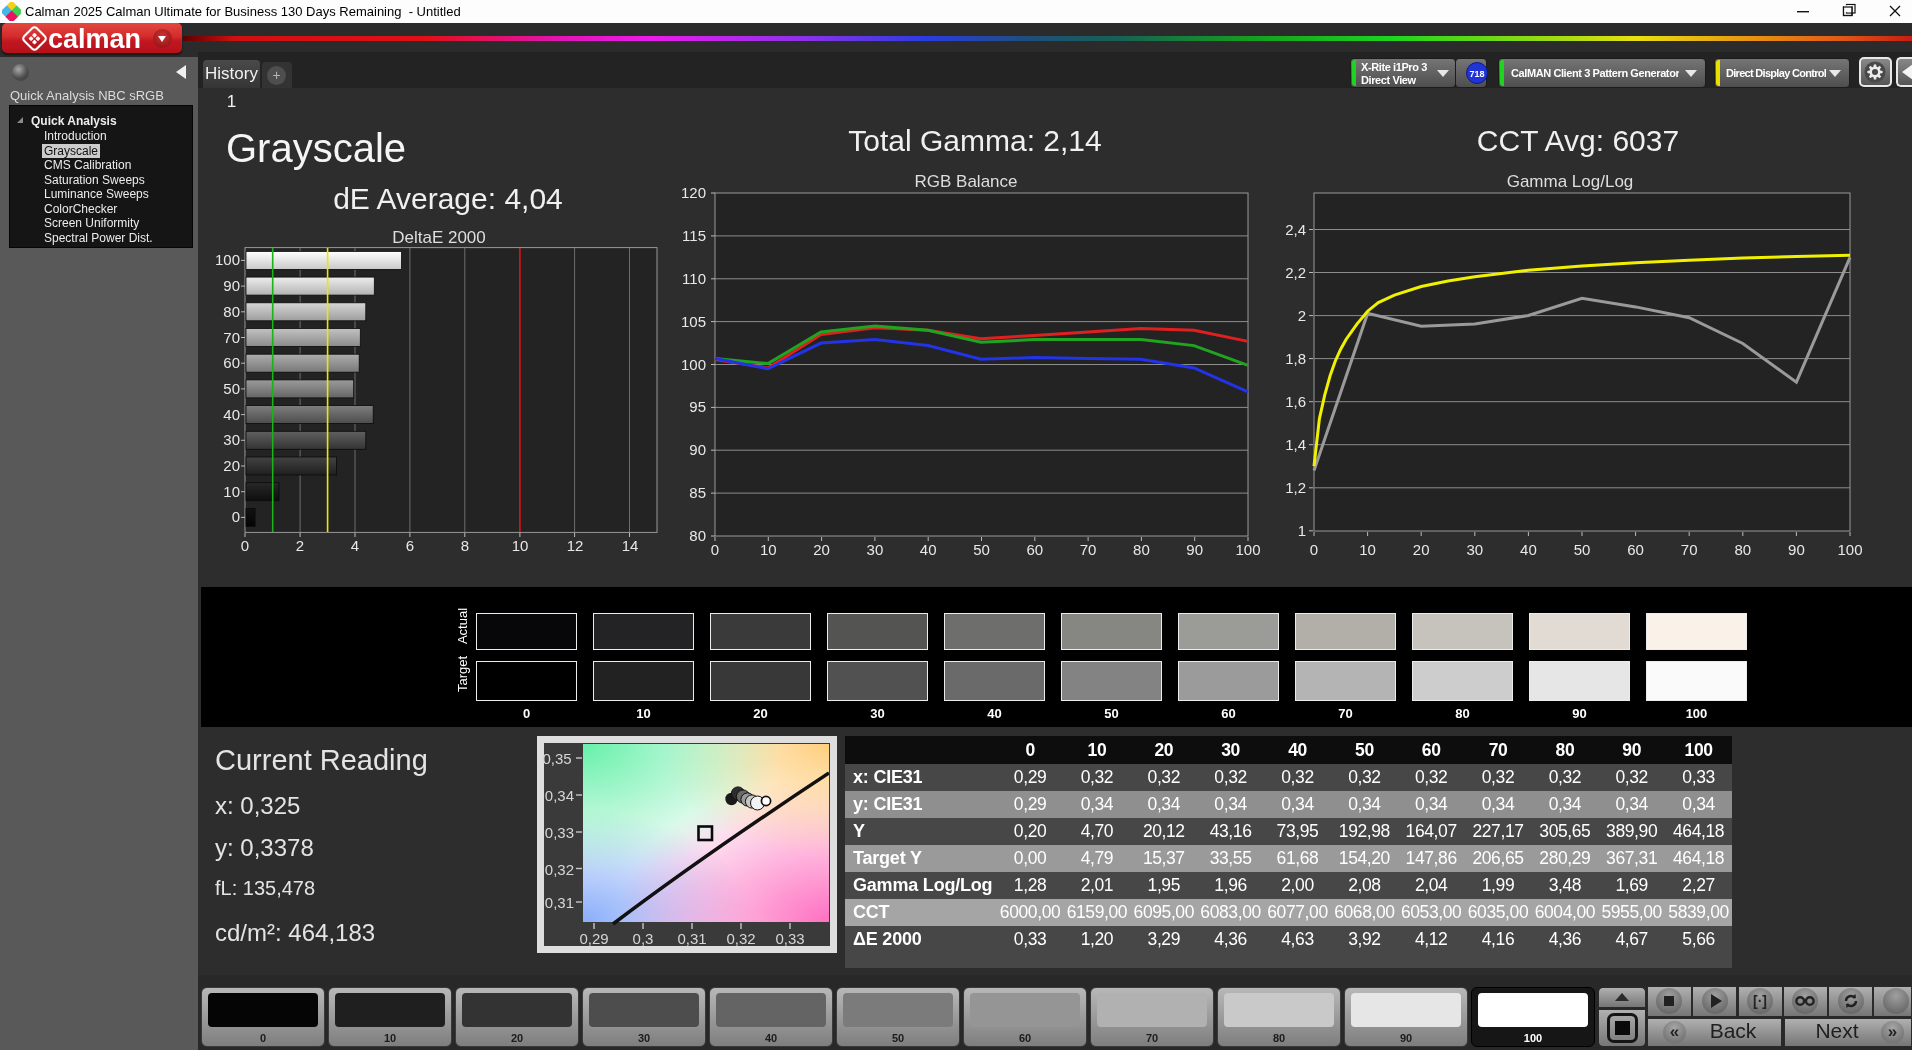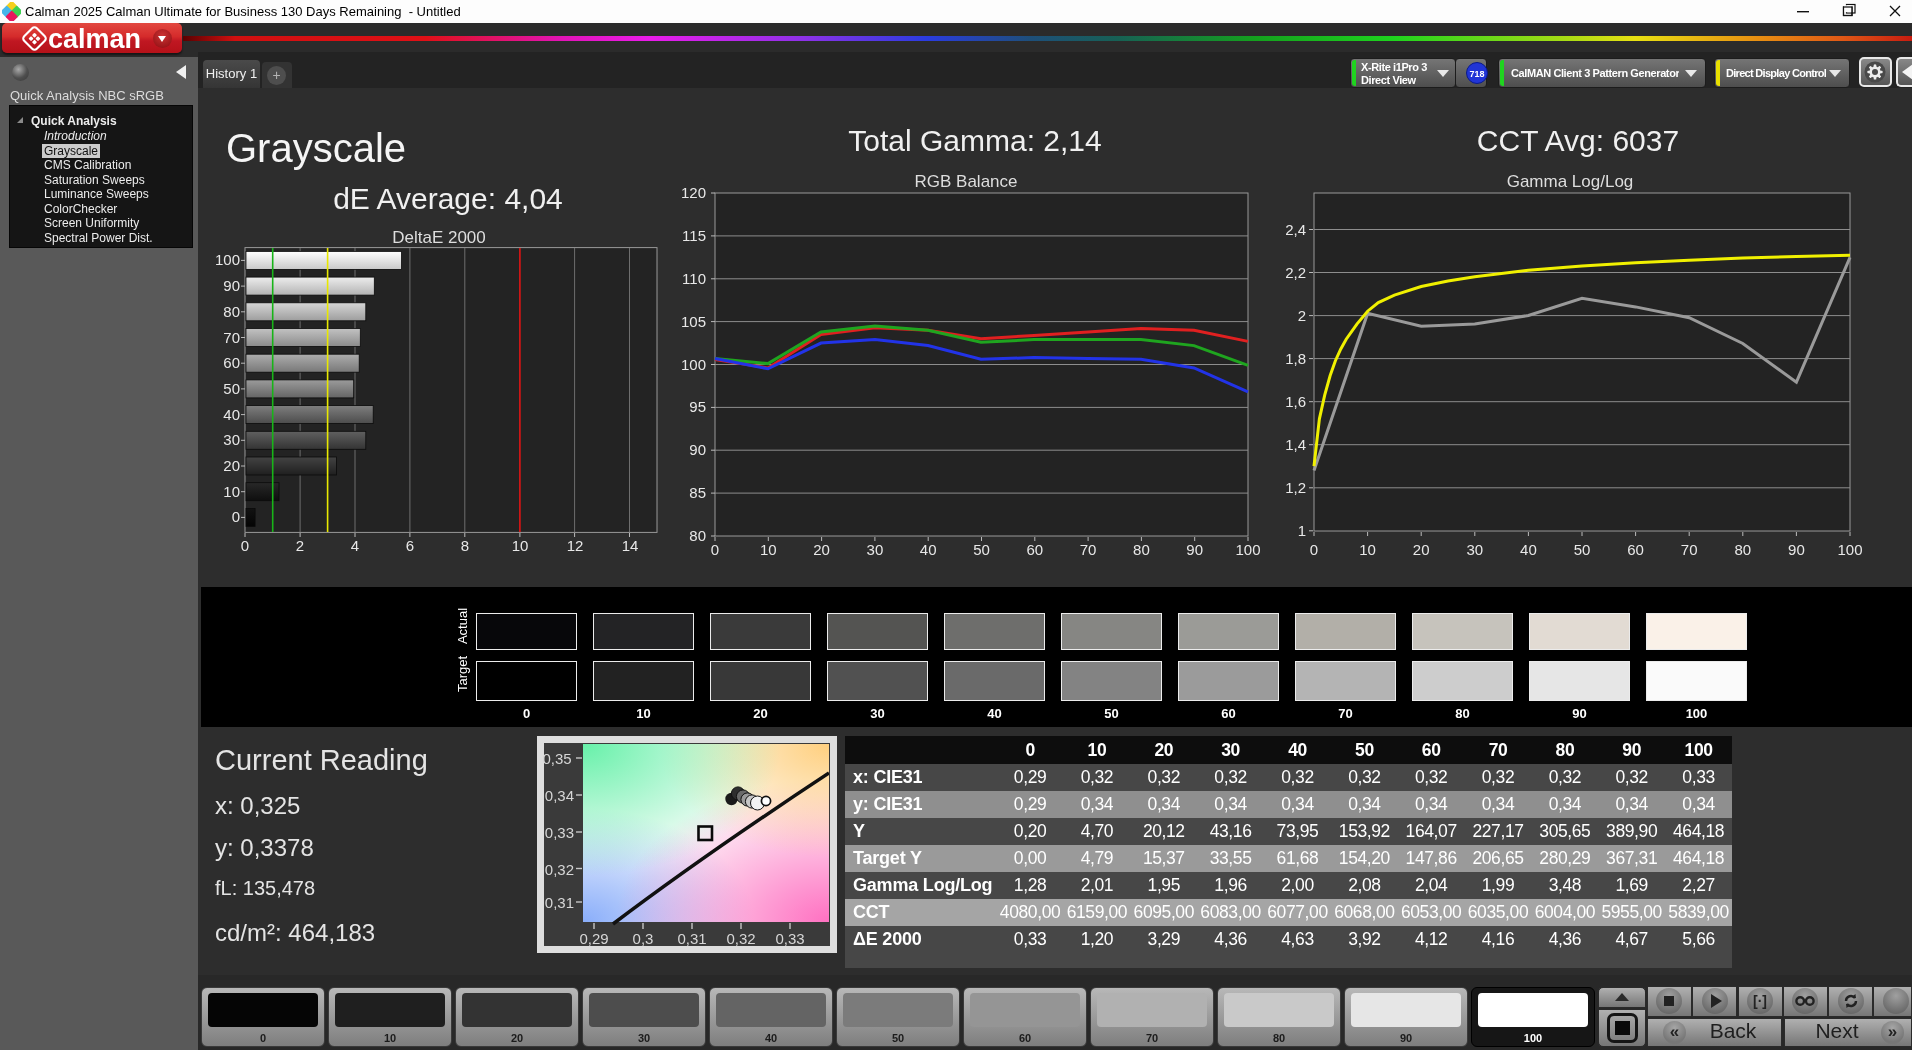--- a/index.html
+++ b/index.html
@@ -19,21 +19,21 @@
   #main { left:198px; top:88px; width:1714px; height:962px; background:#2d2d2d; }
   #blackstrip { left:201px; top:587px; width:1711px; height:140px; background:#000; }
   #bottombar { left:198px; top:975px; width:1714px; height:75px; background:#282828; }
 
   
   #sidetitle { left:10px; top:88px; font-size:13px; color:#dcdcdc; }
   #treebox { left:9px; top:105px; width:184px; height:143px; background:#151515; border:1px solid #060606; }
   .treeitem { position:absolute; left:44px; font-size:12px; color:#ececec; white-space:nowrap; }
   
   #tab1 { left:203px; top:60px; width:57px; height:28px; background:linear-gradient(#4a4a4a,#353535);
-    border-radius:4px 4px 0 0; color:#f0f0f0; font-size:13px; text-align:center; line-height:28px; }
+    border-radius:4px 4px 0 0; color:#f0f0f0; font-size:17px; text-align:center; line-height:28px; }
   #tabplus { left:262px; top:62px; width:30px; height:26px; background:#333; border-radius:4px 4px 0 0; }
   .ddbtn { position:absolute; top:58px; height:30px; border-radius:4px;
     background:linear-gradient(#757575,#4e4e4e); border:1px solid #1c1c1c;
     color:#fff; font-size:11px; font-weight:bold; letter-spacing:-0.4px; white-space:nowrap; overflow:hidden; }
   .ddstripe { position:absolute; left:1px; top:1px; bottom:1px; width:4px; border-radius:3px 0 0 3px; }
   .ddarrow { position:absolute; width:0; height:0; border-left:6px solid transparent;
     border-right:6px solid transparent; border-top:7px solid #e8e8e8; }
 
   
   .cr { position:absolute; color:#e4e4e4; }
@@ -462,21 +462,21 @@
       <span class="tcell" style="left:753.2px;">0,34</span>
       <span class="tcell" style="left:820.1px;">0,34</span>
     </div>
 <div class="trow" style="top:82px;background:#474747;">
       <span class="tlab">Y</span>
       <span class="tcell" style="left:151.6px;">0,20</span>
       <span class="tcell" style="left:218.4px;">4,70</span>
       <span class="tcell" style="left:285.3px;">20,12</span>
       <span class="tcell" style="left:352.1px;">43,16</span>
       <span class="tcell" style="left:419.0px;">73,95</span>
-      <span class="tcell" style="left:485.9px;">153,92</span>
+      <span class="tcell" style="left:485.9px;">192,98</span>
       <span class="tcell" style="left:552.7px;">164,07</span>
       <span class="tcell" style="left:619.5px;">227,17</span>
       <span class="tcell" style="left:686.4px;">305,65</span>
       <span class="tcell" style="left:753.2px;">389,90</span>
       <span class="tcell" style="left:820.1px;">464,18</span>
     </div>
 <div class="trow" style="top:109px;background:#9a9a9a;">
       <span class="tlab">Target Y</span>
       <span class="tcell" style="left:151.6px;">0,00</span>
       <span class="tcell" style="left:218.4px;">4,79</span>
@@ -499,21 +499,21 @@
       <span class="tcell" style="left:419.0px;">2,00</span>
       <span class="tcell" style="left:485.9px;">2,08</span>
       <span class="tcell" style="left:552.7px;">2,04</span>
       <span class="tcell" style="left:619.5px;">1,99</span>
       <span class="tcell" style="left:686.4px;">3,48</span>
       <span class="tcell" style="left:753.2px;">1,69</span>
       <span class="tcell" style="left:820.1px;">2,27</span>
     </div>
 <div class="trow" style="top:163px;background:#a5a5a5;">
       <span class="tlab">CCT</span>
-      <span class="tcell" style="left:151.6px;">4080,00</span>
+      <span class="tcell" style="left:151.6px;">6000,00</span>
       <span class="tcell" style="left:218.4px;">6159,00</span>
       <span class="tcell" style="left:285.3px;">6095,00</span>
       <span class="tcell" style="left:352.1px;">6083,00</span>
       <span class="tcell" style="left:419.0px;">6077,00</span>
       <span class="tcell" style="left:485.9px;">6068,00</span>
       <span class="tcell" style="left:552.7px;">6053,00</span>
       <span class="tcell" style="left:619.5px;">6035,00</span>
       <span class="tcell" style="left:686.4px;">6004,00</span>
       <span class="tcell" style="left:753.2px;">5955,00</span>
       <span class="tcell" style="left:820.1px;">5839,00</span>
@@ -618,21 +618,21 @@
 <div class="abs" style="left:1881px;top:1021px;width:23px;height:23px;border-radius:50%;background:radial-gradient(circle at 50% 30%,#a6a6a6,#777 70%);color:#222;font-size:17px;font-weight:bold;text-align:center;line-height:22px;">»</div>
 
 <div class="abs" style="left:12px;top:64px;width:17px;height:17px;border-radius:50%;background:radial-gradient(circle at 38% 32%,#a8a8a8,#4e4e4e 55%,#383838);"></div>
 <div class="abs" style="left:176px;top:65px;width:0;height:0;border-top:7px solid transparent;border-bottom:7px solid transparent;border-right:10px solid #f0f0f0;"></div>
 <div id="sidetitle" class="abs">Quick Analysis NBC sRGB</div>
 <div id="treebox" class="abs"></div>
 <svg class="abs" style="left:16px;top:116px" width="8" height="8" viewBox="0 0 8 8">
     <path d="M1,7 L7,7 L7,1 Z" fill="#8a8a8a"></path>
   </svg>
 <div class="treeitem" style="left:31px;top:114px;font-weight:bold;">Quick Analysis</div>
-<div class="treeitem" style="top:129px;font-style:italic;">Introduction</div>
+<div class="treeitem" style="top:129px;">Introduction</div>
 <div class="treeitem" style="top:143.5px;background:#cccccc;color:#111;padding:0 2px;margin-left:-2px;">Grayscale</div>
 <div class="treeitem" style="top:158px;">CMS Calibration</div>
 <div class="treeitem" style="top:172.5px;">Saturation Sweeps</div>
 <div class="treeitem" style="top:187px;">Luminance Sweeps</div>
 <div class="treeitem" style="top:201.5px;">ColorChecker</div>
 <div class="treeitem" style="top:216px;">Screen Uniformity</div>
 <div class="treeitem" style="top:230.5px;">Spectral Power Dist.</div>
 <div id="tab1" class="abs">History 1</div>
 <div id="tabplus" class="abs"></div>
 <div class="abs" style="left:267px;top:66px;width:19px;height:19px;border-radius:50%;background:#4e4e4e;color:#b5b5b5;font-size:14px;text-align:center;line-height:18px;">+</div>

